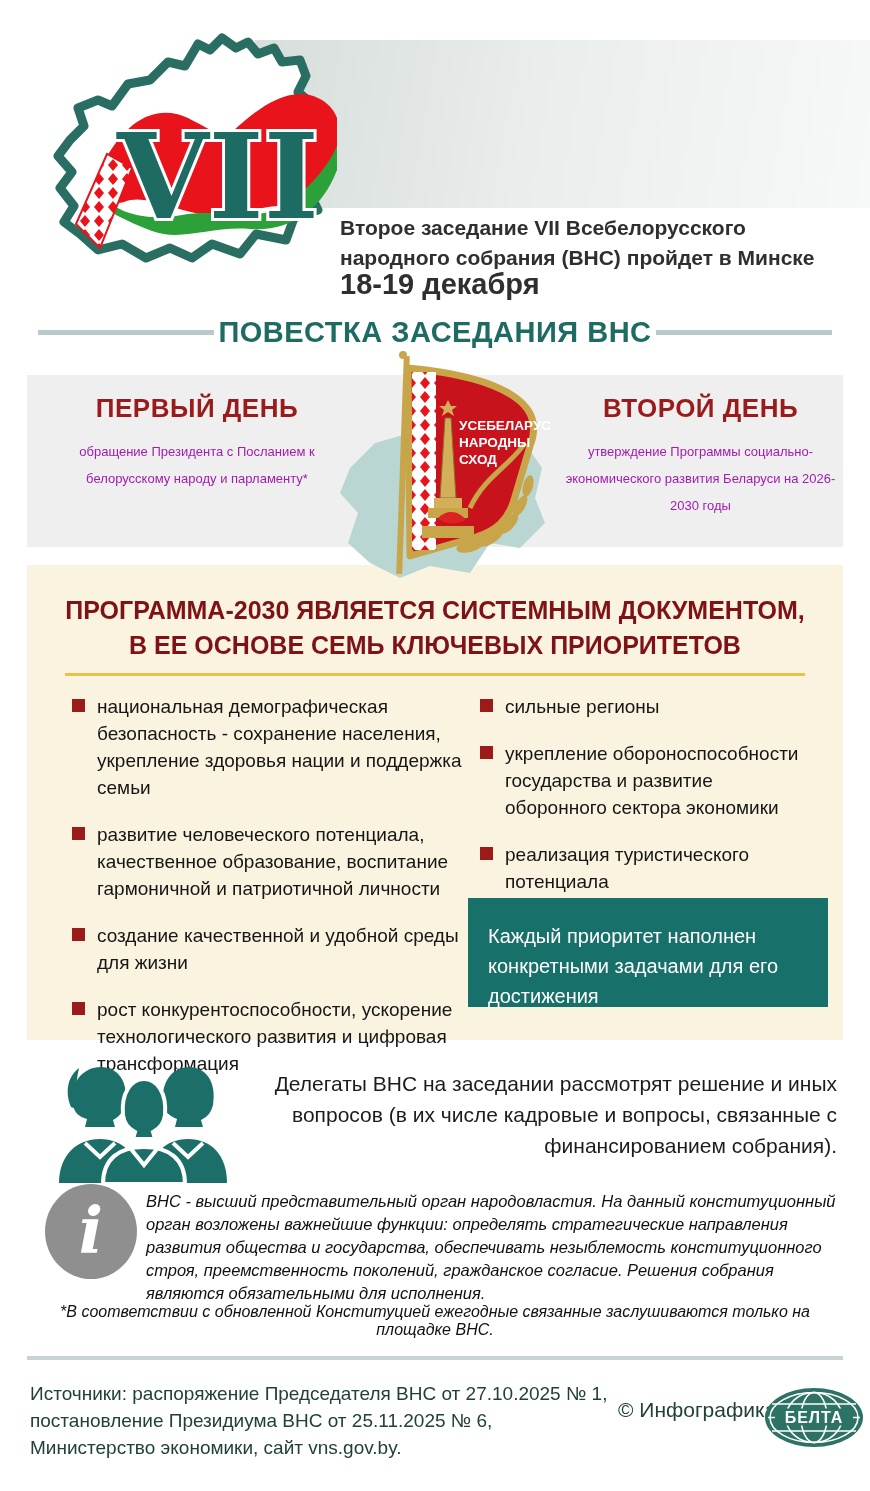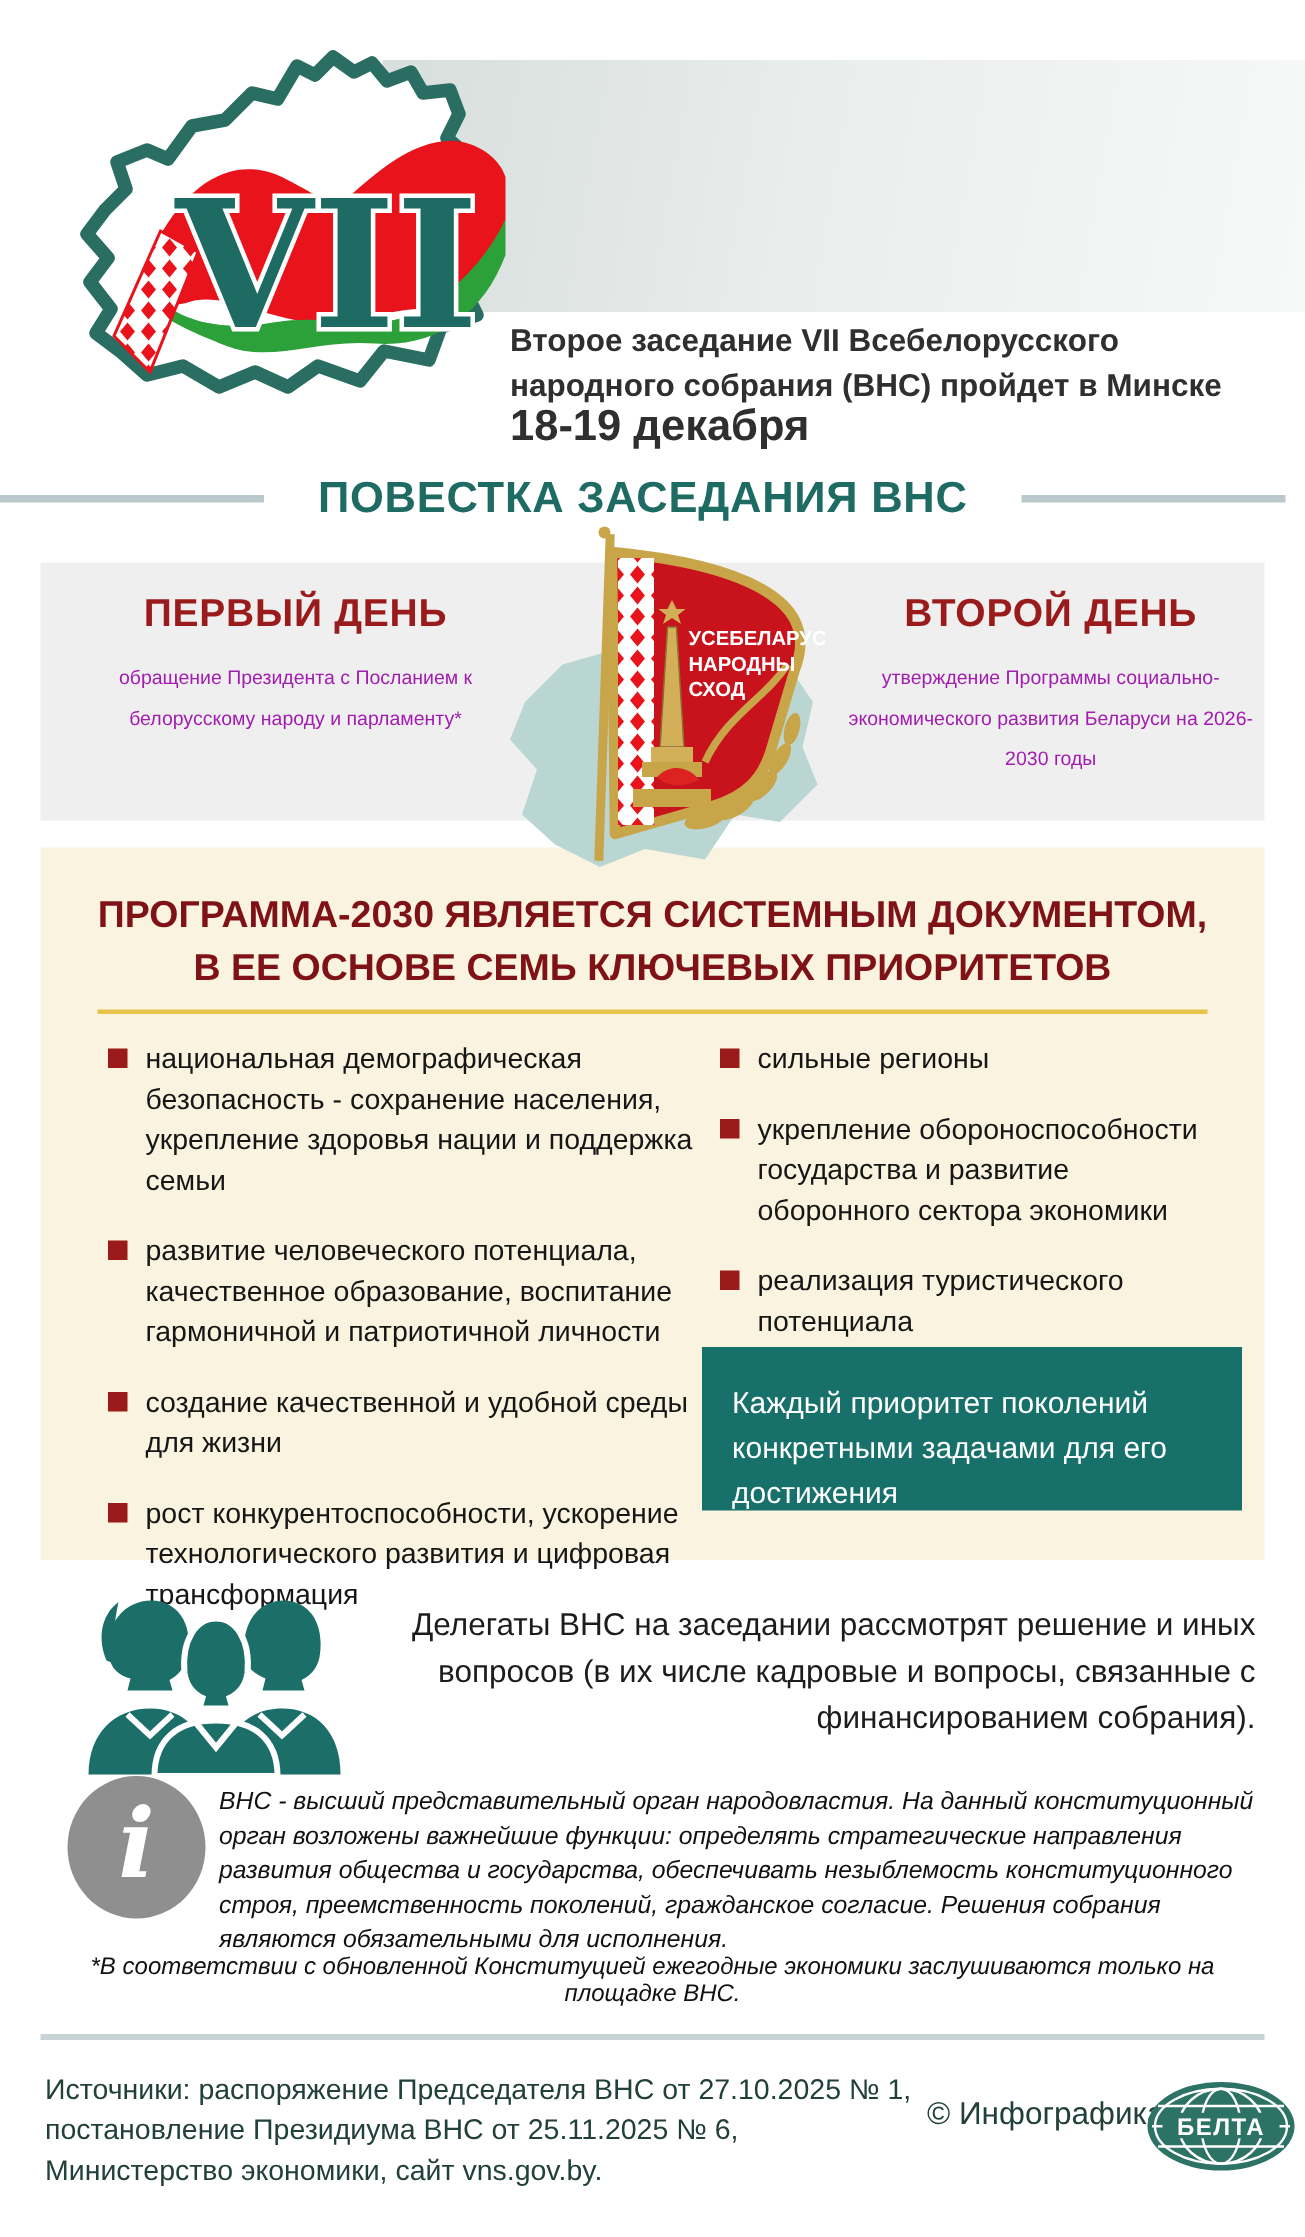--- a/index.html
+++ b/index.html
@@ -12,21 +12,21 @@
   .logo { position:absolute; left:50px; top:18px; width:305px; height:285px; z-index:2; }
   .title { position:absolute; left:340px; top:46px; z-index:3; color:#25685f;
            font-size:34px; line-height:46px; font-weight:bold; letter-spacing:.5px; }
   .subtitle { position:absolute; left:340px; top:213px; width:520px; z-index:3;
               font-size:21px; line-height:30px; font-weight:bold; color:#2f2f2f; }
   .date { position:absolute; left:340px; top:268px; z-index:3;
           font-size:29px; font-weight:bold; color:#2f2f2f; }
 
   
   .sec-head { position:absolute; left:0; top:316px; width:870px; display:flex;
-              align-items:center; gap:36px; z-index:1; }
+              align-items:center; justify-content:center; gap:4px; z-index:1; }
   .sec-head .rule { width:176px; height:5px; background:#b9c8ca; }
   .sec-head h2 { color:#1e6b63; font-size:29px; font-weight:bold; letter-spacing:.5px; }
 
   .day-panel { position:absolute; left:27px; top:375px; width:816px; height:172px;
                background:#efeff0; z-index:1; }
   .day { position:absolute; text-align:center; }
   .day h3 { font-size:26px; font-weight:bold; color:#9a1b1b; margin-bottom:14px; letter-spacing:.5px; }
   .day p { font-size:13px; line-height:27px; color:#a21caf; }
   .day1 { left:30px; top:18px; width:280px; }
   .day2 { left:531px; top:18px; width:285px; }
@@ -210,21 +210,21 @@
           <div class="sq"></div>
           <p>укрепление обороноспособности государства и развитие оборонного сектора экономики</p>
         </div>
         <div class="pitem">
           <div class="sq"></div>
           <p>реализация туристического потенциала</p>
         </div>
       </div>
     </div>
 
-    <div class="callout">Каждый приоритет поколений конкретными задачами для его достижения</div>
+    <div class="callout">Каждый приоритет наполнен конкретными задачами для его достижения</div>
   </div>
 
   <svg class="people" viewBox="0 0 175 132">
     <g fill="#1b6f68">
 
       <path d="M18,52 C14,30 28,14 46,14 C62,14 74,28 70,50 C69,58 64,64 58,67 L60,74 L30,74 L32,66 C24,64 19,59 18,52 Z"></path>
       <path d="M16,54 C10,40 12,24 24,15 C20,34 20,46 26,58 Z"></path>
       <path d="M4,130 C4,102 22,86 45,86 C68,86 84,102 84,130 Z"></path>
 
       <path d="M108,50 C106,28 118,14 134,14 C150,14 162,28 158,52 C156,60 152,64 146,67 L148,74 L120,74 L122,66 C114,63 109,58 108,50 Z"></path>
@@ -242,21 +242,21 @@
       <path d="M118,90 L133,104 L148,90"></path>
     </g>
   </svg>
   <div class="delegates-text">Делегаты ВНС на заседании рассмотрят решение и иных вопросов (в их числе кадровые и вопросы, связанные с финансированием собрания).</div>
 
   <div class="info-circle">
     <span>i</span>
   </div>
   <div class="info-text">ВНС - высший представительный орган народовластия. На данный конституционный орган возложены важнейшие функции: определять стратегические направления развития общества и государства, обеспечивать незыблемость конституционного строя, преемственность поколений, гражданское согласие. Решения собрания являются обязательными для исполнения.</div>
 
-  <div class="footnote">*В соответствии с обновленной Конституцией ежегодные экономики заслушиваются только на площадке ВНС.</div>
+  <div class="footnote">*В соответствии с обновленной Конституцией ежегодные связанные заслушиваются только на площадке ВНС.</div>
 
   <div class="divider"></div>
 
   <div class="sources">
     <div>Источники: распоряжение Председателя ВНС от 27.10.2025 № 1,</div>
     <div>постановление Президиума ВНС от 25.11.2025 № 6,</div>
     <div>Министерство экономики, сайт vns.gov.by.</div>
   </div>
   <div class="credit">© Инфографика</div>
 

